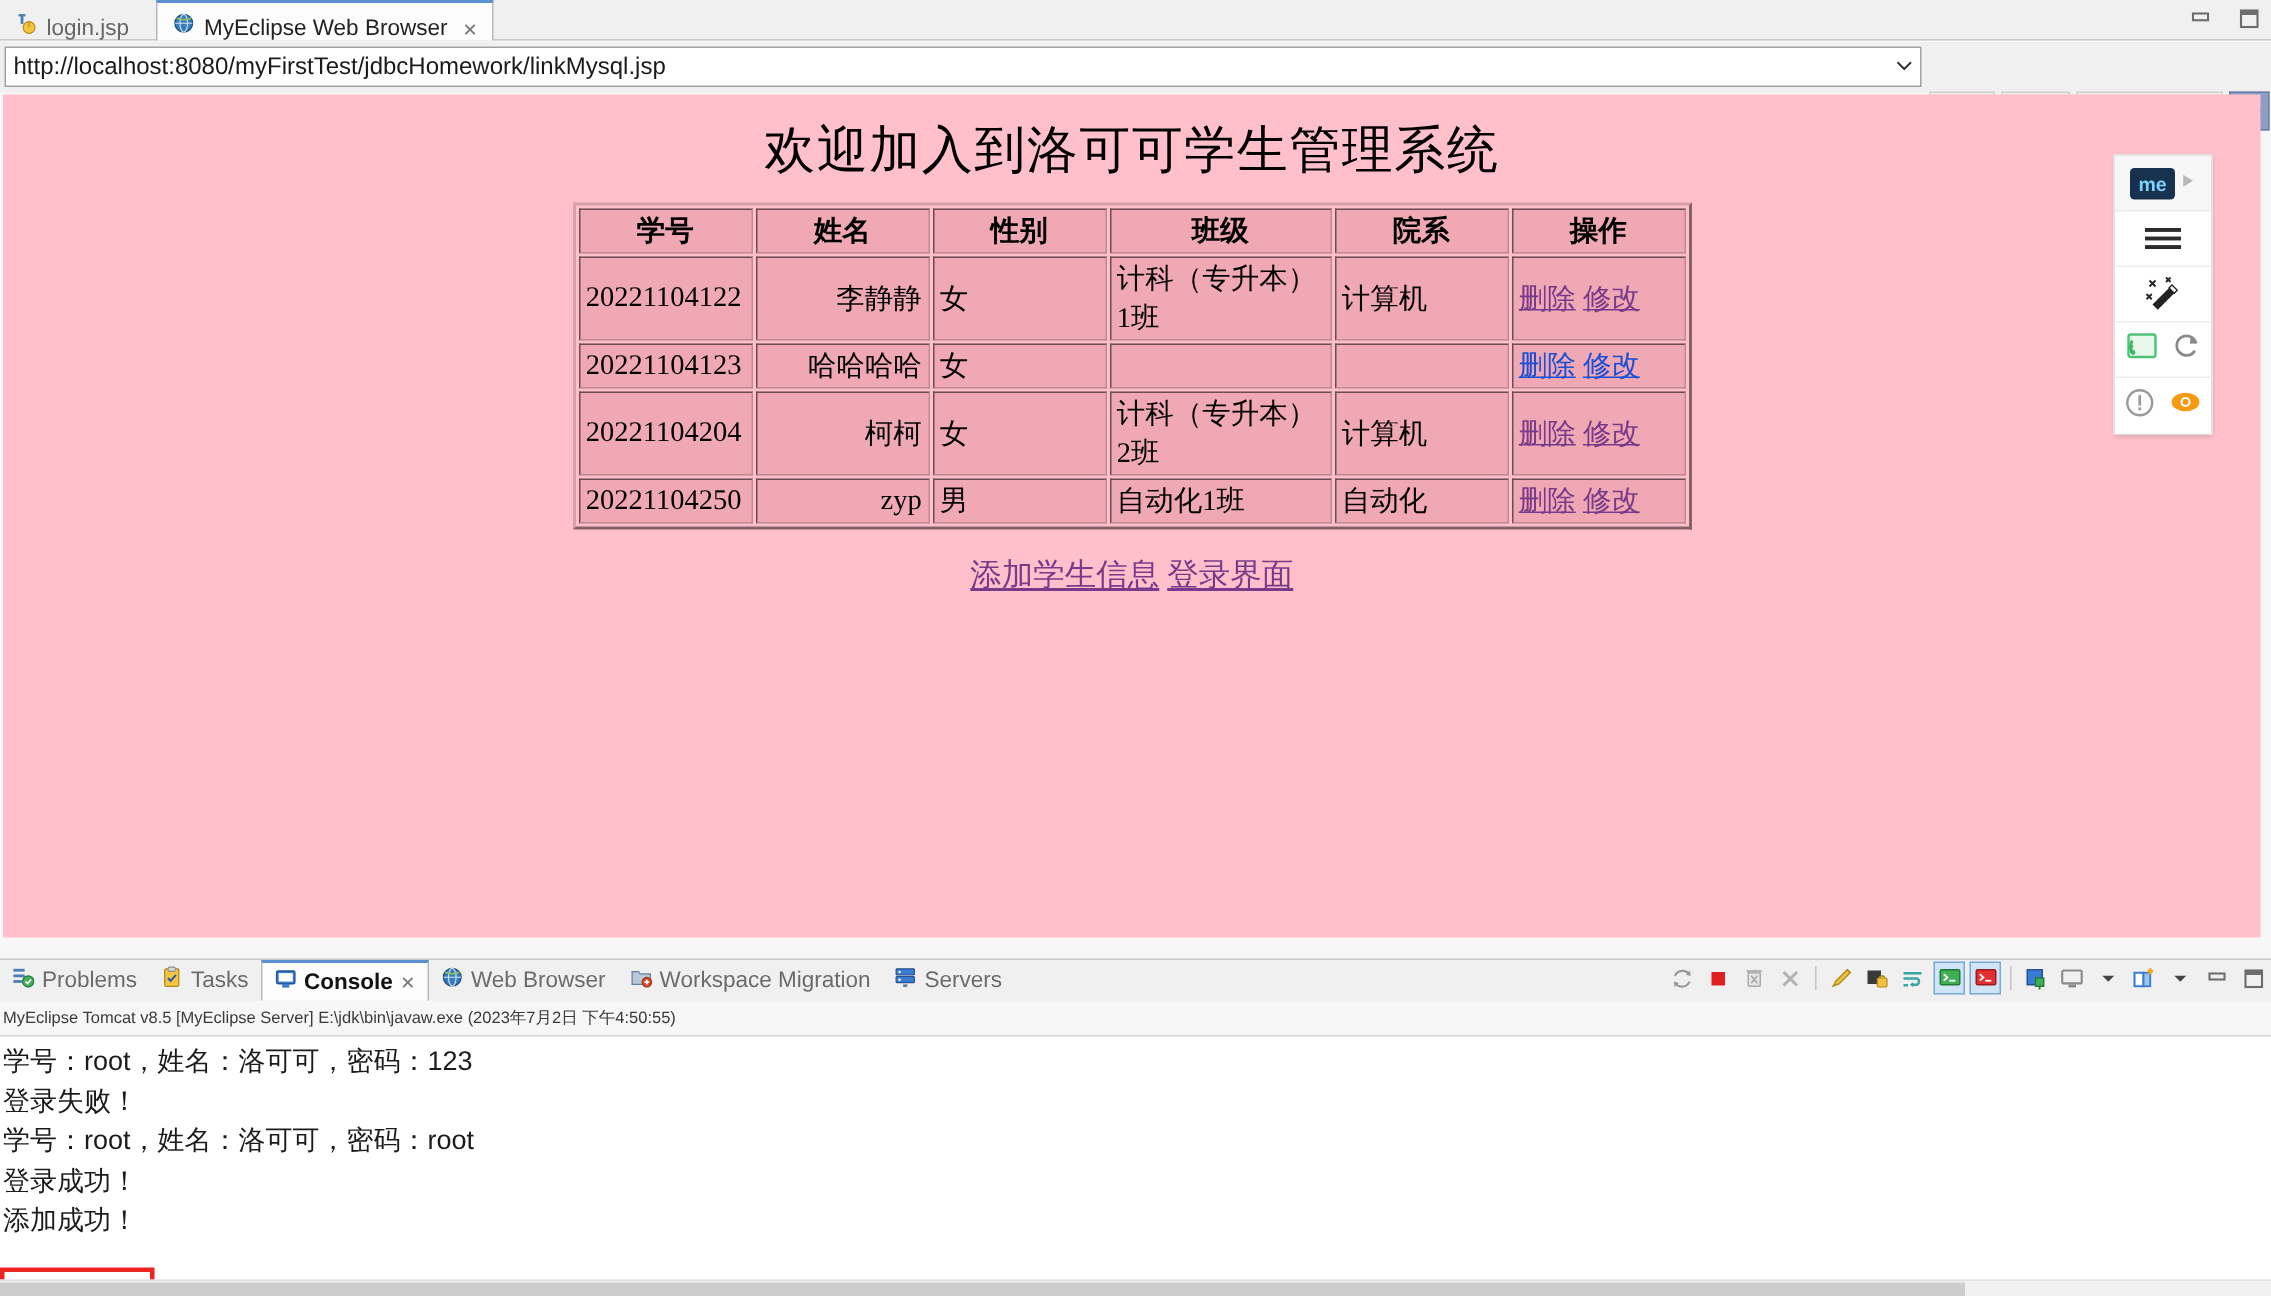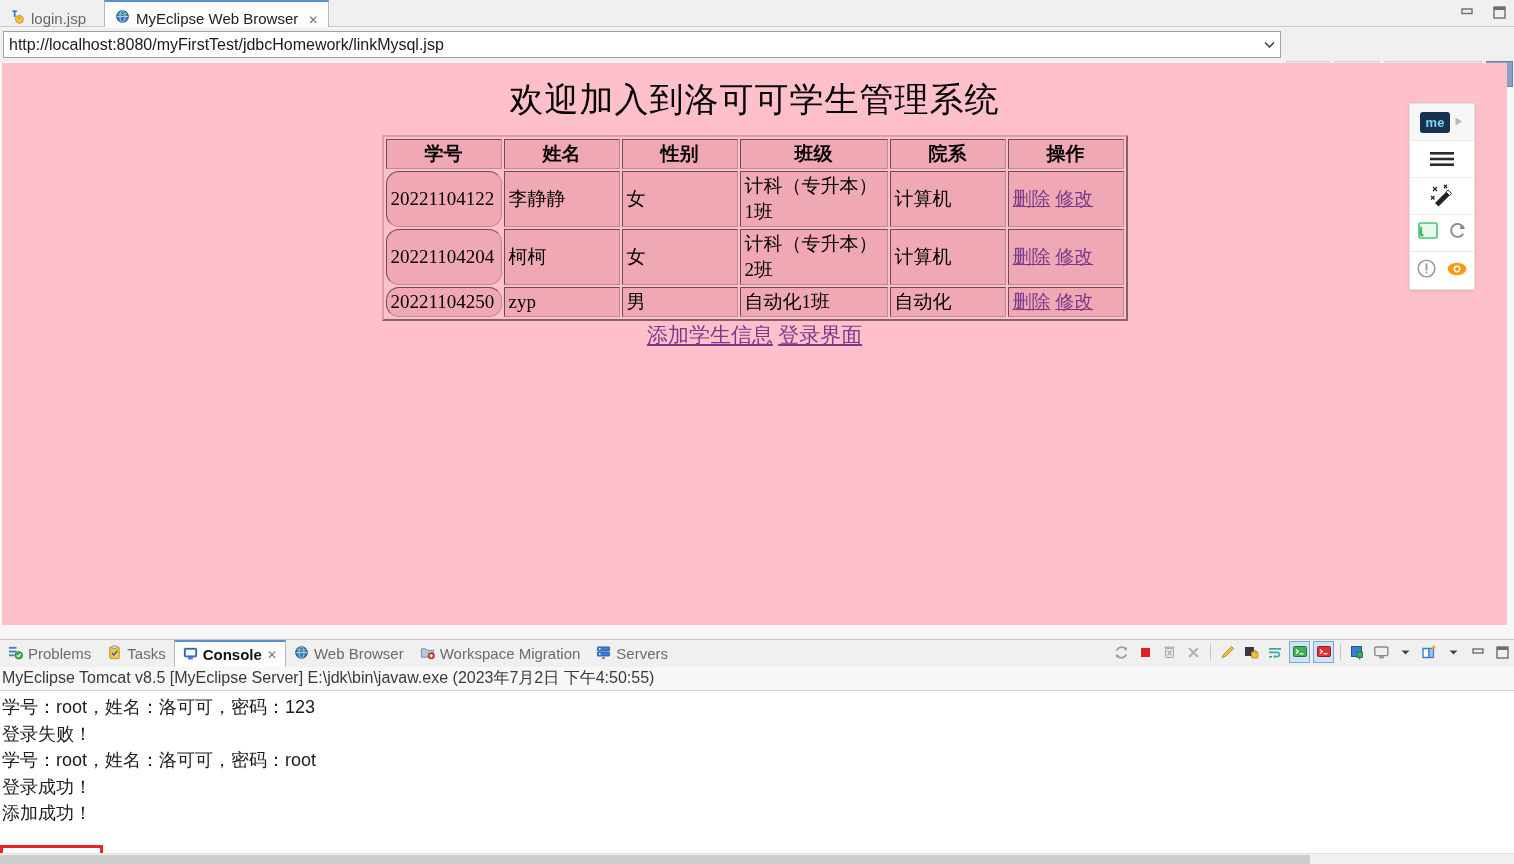--- a/index.html
+++ b/index.html
@@ -90,31 +90,31 @@
     border: 1px inset #c08a95;
     background: #f0a8b4;
     font-size: 19px;
     font-weight: normal;
     color: #000;
     padding: 1px 4px;
     height: 28px;
     vertical-align: middle;
   }
   table.stu th { text-align: center; font-weight: bold; margin-left: 12px; }
-  td.c-id { width: 116px; text-align: left; border-radius: 13px; }
-  td.c-name { width: 116px; text-align: left; }
+  td.c-id { width: 116px; text-align: left; }
+  td.c-name { width: 116px; text-align: right; }
   td.c-sex { width: 116px; text-align: left; }
   td.c-class { width: 148px; text-align: left; }
   td.c-dept { width: 116px; text-align: left; }
   td.c-act { width: 116px; text-align: left; }
   a.op { text-decoration: underline; }
   a.visited { color: #7a3a8a; }
   a.unvisited { color: #1a4fd6; }
   .links-row {
-    text-align: center; 
+    text-align: center; margin-top: 16px;
     font-family: "Liberation Serif", serif; font-size: 21px;
   }
   .links-row a { color: #7a3a8a; text-decoration: underline; }
 
   
   .widget {
     position: absolute; right: 32px; top: 40px;
     width: 66px;
     background: #ffffff;
     border: 1px solid #e2e2e2;
@@ -158,21 +158,21 @@
   }
   .ctab .close { font-size: 12px; color: #777; font-weight: normal; }
   .ctools {
     position: absolute; right: 2px; top: 1px;
     display: flex; align-items: center; gap: 3px;
   }
   .ctool { width: 21px; height: 22px; display: flex; align-items: center; justify-content: center; }
   .ctool-sep { width: 1px; height: 16px; background: #c4c4c4; margin: 0 3px; }
   .console-head {
     height: 22px; padding-left: 2px;
-    font-size: 16px; color: #3a3a3a;
+    font-size: 11px; color: #3a3a3a;
     font-family: "Liberation Sans", sans-serif;
     display: flex; align-items: center;
     background: #f7f7f7;
   }
   .console-body {
     position: absolute; left: 0; top: 50px; width: 1514px; height: 175px;
     background: #ffffff;
     border-top: 1px solid #d4d4d4;
     padding: 3px 0 0 2px;
     overflow: hidden;
@@ -340,20 +340,31 @@
         <tbody>
           <tr>
             <td class="c-id">20221104122</td>
             <td class="c-name">李静静</td>
             <td class="c-sex">女</td>
             <td class="c-class">计科（专升本）1班</td>
             <td class="c-dept">计算机</td>
             <td class="c-act">
               <a class="op visited" href="#">删除</a>
               <a class="op visited" href="#">修改</a>
+            </td>
+          </tr>
+          <tr>
+            <td class="c-id">20221104123</td>
+            <td class="c-name">哈哈哈哈</td>
+            <td class="c-sex">女</td>
+            <td class="c-class"></td>
+            <td class="c-dept"></td>
+            <td class="c-act">
+              <a class="op unvisited" href="#">删除</a>
+              <a class="op unvisited" href="#">修改</a>
             </td>
           </tr>
           <tr>
             <td class="c-id">20221104204</td>
             <td class="c-name">柯柯</td>
             <td class="c-sex">女</td>
             <td class="c-class">计科（专升本）2班</td>
             <td class="c-dept">计算机</td>
             <td class="c-act">
               <a class="op visited" href="#">删除</a>

